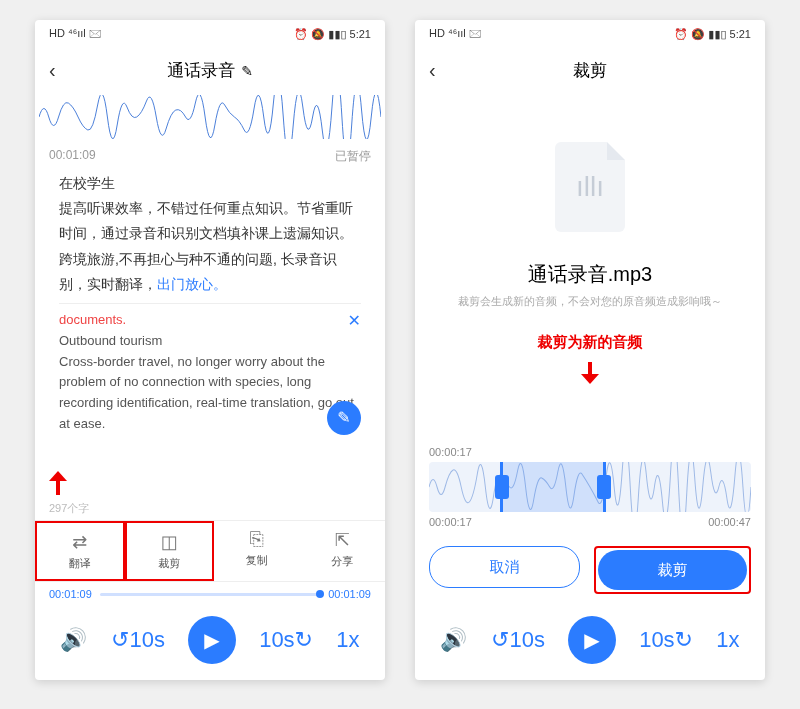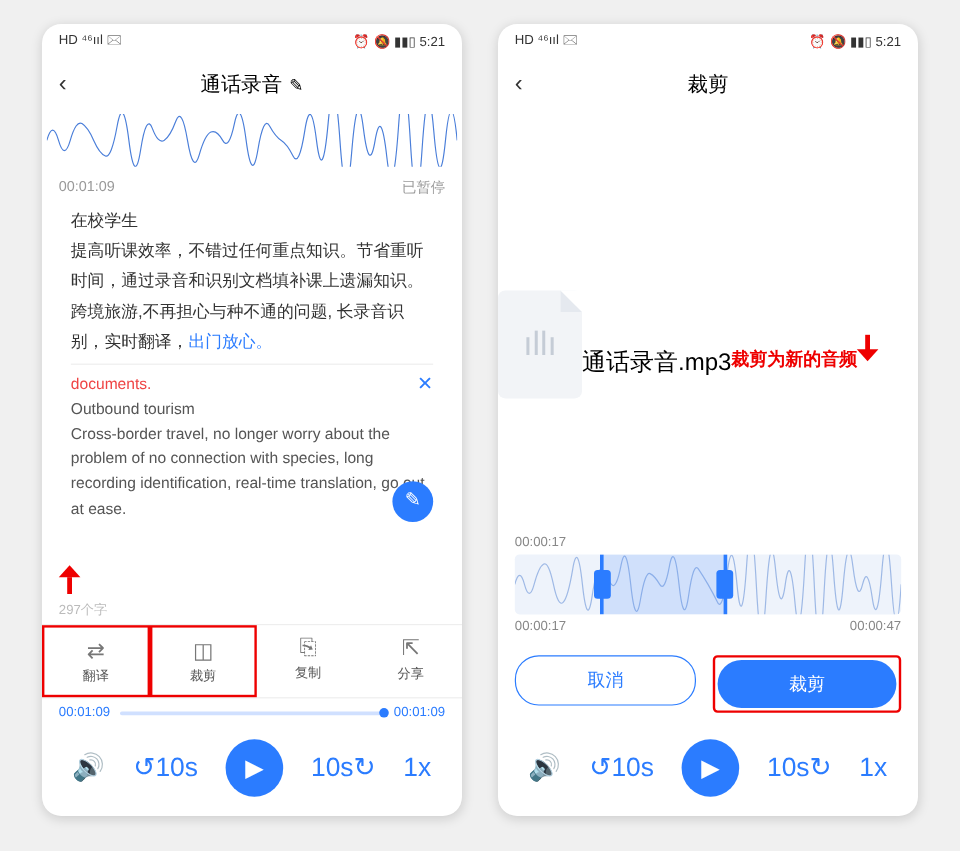--- a/index.html
+++ b/index.html
@@ -1,16 +1,16 @@
 <!DOCTYPE html>
 <html><head>
 <meta charset="utf-8">
 <style>
 body{margin:0;background:#f0f0f0;font-family:-apple-system,sans-serif;display:flex;gap:30px;padding:20px;justify-content:center}
-.phone{width:350px;height:660px;background:#fff;border-radius:16px;box-shadow:0 2px 10px rgba(0,0,0,.15);position:relative;display:flex;flex-direction:column;overflow:hidden}
+.phone{width:350px;height:660px;background:#fff;border-radius:4px;box-shadow:0 2px 10px rgba(0,0,0,.15);position:relative;display:flex;flex-direction:column;overflow:hidden}
 .status{height:20px;display:flex;justify-content:space-between;align-items:center;padding:4px 14px;font-size:11px;color:#333}
 .status .icons{display:flex;gap:4px;align-items:center}
 .header{display:flex;align-items:center;justify-content:center;position:relative;height:44px}
 .back{position:absolute;left:14px;font-size:20px;color:#333}
 .title{font-size:17px;font-weight:500}
 .edit-icon{margin-left:6px;font-size:14px}
 .wave-top{height:50px;background:linear-gradient(90deg,transparent,transparent);display:flex;align-items:center;overflow:hidden;padding:0 4px}
 .wave-top svg{width:100%;height:44px}
 .timerow{display:flex;justify-content:space-between;padding:6px 14px;font-size:12px;color:#999}
 .content{flex:1;overflow:hidden;padding:0 24px;font-size:14px;line-height:1.8;color:#333}
@@ -28,21 +28,21 @@
 .red-arrow::after{content:"";position:absolute;left:0;top:12px;border-left:9px solid transparent;border-right:9px solid transparent;border-top:10px solid #e00}
 .arrow-up{position:relative;left:14px;margin-top:-4px;width:18px;height:26px}
 .arrow-up::before{content:"";position:absolute;left:7px;top:10px;width:4px;height:14px;background:#e00}
 .arrow-up::after{content:"";position:absolute;left:0;top:0;border-left:9px solid transparent;border-right:9px solid transparent;border-bottom:10px solid #e00}
 .seek{display:flex;align-items:center;gap:8px;padding:6px 14px;font-size:11px;color:#2b7cff}
 .seek .bar{flex:1;height:3px;background:#d0e0ff;border-radius:2px;position:relative}
 .seek .bar::after{content:"";position:absolute;right:-4px;top:-3px;width:8px;height:8px;border-radius:50%;background:#2b7cff}
 .controls{display:flex;align-items:center;justify-content:space-around;padding:10px 14px 16px}
 .controls .btn{color:#2b7cff;font-size:22px}
 .controls .play{width:48px;height:48px;border-radius:50%;background:#2b7cff;color:#fff;display:flex;align-items:center;justify-content:center;font-size:20px}
-.file-area{flex:1;display:flex;align-items:center;padding-top:50px}
+.file-area{flex:1;display:flex;flex-direction:column;align-items:center;padding-top:50px}
 .file-icon{width:70px;height:90px;background:#f2f4f7;border-radius:6px;position:relative;display:flex;align-items:center;justify-content:center;color:#c5ccd6;font-size:28px}
 .file-icon::before{content:"";position:absolute;right:0;top:0;border-top:18px solid #fff;border-left:18px solid #e5e9ef}
 .fname{margin-top:29px;font-size:20px}
 .fhint{margin-top:6px;font-size:11px;color:#aaa}
 .anno{margin-top:24px;color:#e00;font-weight:600;font-size:15px}
 .trim-area{padding:14px 14px 6px}
 .trim-time{font-size:11px;color:#888;margin-bottom:4px}
 .trim-wave{height:50px;background:#eef3fb;position:relative;border-radius:4px;overflow:hidden}
 .trim-wave svg{width:100%;height:50px;opacity:.6}
 .sel{position:absolute;left:22%;right:45%;top:0;bottom:0;background:rgba(43,124,255,.15);border-left:3px solid #2b7cff;border-right:3px solid #2b7cff}
@@ -128,20 +128,21 @@
     <span class="icons">HD ⁴⁶ııl 🖂</span>
     <span class="icons">⏰ 🔕 ▮▮▯ 5:21</span>
   </div>
   <div class="header">
     <span class="back">‹</span>
     <span class="title">裁剪</span>
   </div>
   <div class="file-area">
     <div class="file-icon">ıllı</div>
     <div class="fname">通话录音.mp3</div>
+    <div class="fhint">裁剪会生成新的音频，不会对您的原音频造成影响哦～</div>
     <div class="anno">裁剪为新的音频</div>
     <div style="margin-top:10px" class="red-arrow"></div>
   </div>
   <div class="trim-area">
     <div class="trim-time">00:00:17</div>
     <div class="trim-wave">
       <svg viewBox="0 0 320 50" preserveAspectRatio="none">
           <path d="M0 25 Q4 10 8 25 T16 25 T24 8 T32 25 T40 40 T48 12 T56 25 T64 35 T72 14 T80 25 T88 9 T96 25 T104 38 T112 16 T120 25 T128 10 T136 25 T144 34 T152 12 T160 25 T168 40 T176 15 T184 25 T192 9 T200 25 T208 36 T216 13 T224 25 T232 40 T240 12 T248 25 T256 34 T264 15 T272 25 T280 10 T288 25 T296 36 T304 14 T312 25 T320 25" stroke="#6a93d8" stroke-width="1" fill="none"></path>
         </svg>
       <div class="sel"></div>

